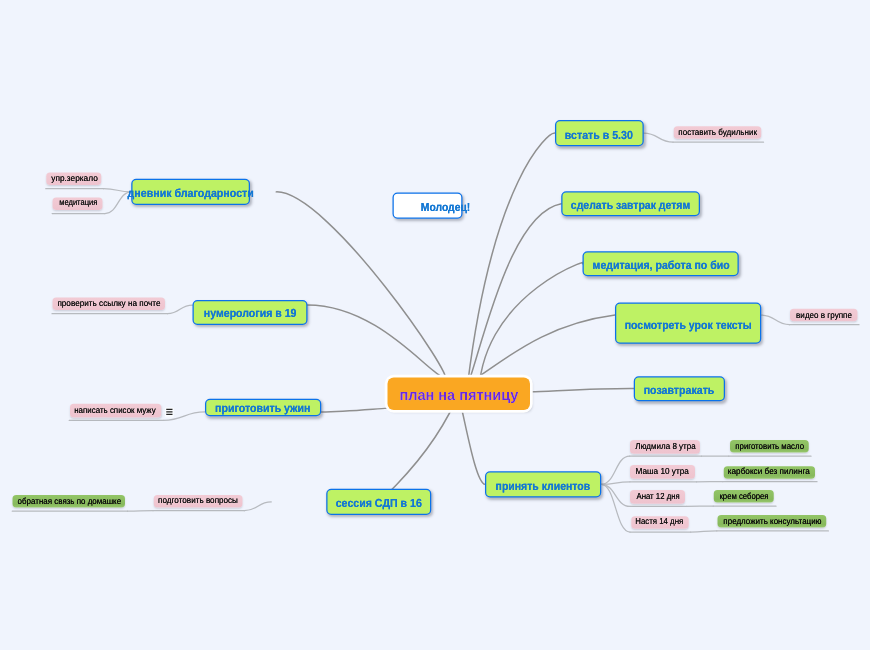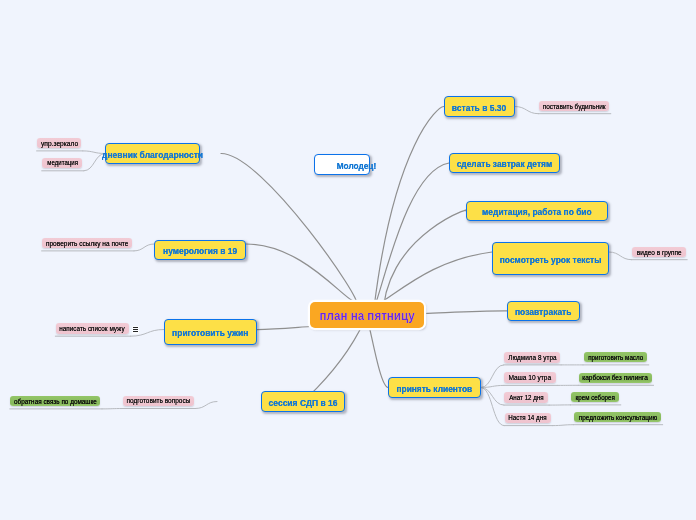--- a/index.html
+++ b/index.html
@@ -8,21 +8,21 @@
        font-family:"Liberation Sans","DejaVu Sans",sans-serif;
        -webkit-font-smoothing:antialiased;}
   #canvas{position:relative;width:696px;height:520px;background:#f0f4fd;}
   svg.links{position:absolute;left:0;top:0;width:696px;height:520px;pointer-events:none;}
   .node{position:absolute;box-sizing:border-box;white-space:nowrap;
         display:flex;align-items:center;justify-content:center;line-height:1;}
   .node > span{display:inline-block;}
   .n-root{background:#faa722;color:#6d28d9;font-weight:bold;
       border-radius:5px;text-shadow:0 0 .45px #ffffff;
       box-shadow:0 0 0 2.2px #ffffff, 1.2px 1.6px 2.2px rgba(60,62,80,.35);}
-  .n-blue{background:#fde047;color:#1478d4;font-weight:bold;
+  .n-blue{background:#bef264;color:#1478d4;font-weight:bold;
       border:1.9px solid #0b72ea;border-radius:4px;
       text-shadow:0 0 .45px #1478d4;
       box-shadow:1.2px 1.6px 2.2px rgba(60,62,80,.35);}
   .n-white{background:#ffffff;color:#1478d4;font-weight:bold;
       border:1.9px solid #0b72ea;border-radius:4px;
       text-shadow:0 0 .45px #1478d4;
       box-shadow:1.2px 1.6px 2.2px rgba(60,62,80,.35);}
   .n-pink{background:linear-gradient(180deg,#f2cbd5 0%,#eec3ce 100%);color:#141414;border-radius:3px;
       text-shadow:0 0 .4px #141414;
       box-shadow:0 1px 1.5px rgba(70,70,90,.2);}
@@ -93,36 +93,36 @@
       </div>
       <div class="node n-white" style="left: 314px; top: 154px; width: 56px; height: 21px; padding-left: 28px;">
         <span style="font-size: 9.4px; transform: translateY(0.8px) scaleX(0.882) translateZ(0px);">Молодец!</span>
       </div>
       <div class="node n-blue" style="left: 444px; top: 96px; width: 71px; height: 21px;">
         <span style="font-size: 9.4px; transform: translateY(0.8px) scaleX(0.905) translateZ(0px);">встать в 5.30</span>
       </div>
       <div class="node n-blue" style="left: 449px; top: 153px; width: 111px; height: 20px;">
         <span style="font-size: 9.4px; transform: translateY(0.8px) scaleX(0.894) translateZ(0px);">сделать завтрак детям</span>
       </div>
-      <div class="node n-blue" style="left: 466px; top: 201px; width: 142px; height: 20px;">
+      <div class="node n-blue" style="left: 466px; top: 201px; width: 125px; height: 20px;">
         <span style="font-size: 9.4px; transform: translateY(0.8px) scaleX(0.9) translateZ(0px);">медитация, работа по био</span>
       </div>
       <div class="node n-blue" style="left: 492px; top: 242px; width: 117px; height: 33px;">
         <span style="font-size: 9.4px; transform: translateY(0.8px) scaleX(0.898) translateZ(0px);">посмотреть урок тексты</span>
       </div>
       <div class="node n-blue" style="left: 507px; top: 301px; width: 73px; height: 20px;">
         <span style="font-size: 9.4px; transform: translateY(0.8px) scaleX(0.905) translateZ(0px);">позавтракать</span>
       </div>
       <div class="node n-blue" style="left: 388px; top: 377px; width: 93px; height: 21px;">
         <span style="font-size: 9.4px; transform: translateY(0.8px) scaleX(0.895) translateZ(0px);">принять клиентов</span>
       </div>
       <div class="node n-blue" style="left: 217px; top: 391px; width: 84px; height: 21px; margin-left: 44px;">
         <span style="font-size: 9.4px; transform: translateY(0.8px) scaleX(0.906) translateZ(0px);">сессия СДП в 16</span>
       </div>
-      <div class="node n-blue" style="left: 164px; top: 319px; width: 93px; height: 26px;">
+      <div class="node n-blue" style="left: 164px; top: 319px; width: 93px; height: 14px;">
         <span style="font-size: 9.4px; transform: translateY(0.8px) scaleX(0.903) translateZ(0px);">приготовить ужин</span>
       </div>
       <div class="node n-blue" style="left: 154px; top: 240px; width: 92px; height: 20px;">
         <span style="font-size: 9.4px; transform: translateY(0.8px) scaleX(0.901) translateZ(0px);">нумерология в 19</span>
       </div>
       <div class="node n-blue" style="left: 105px; top: 143px; width: 95px; height: 21px;">
         <span style="font-size: 9.4px; transform: translateY(0.8px) scaleX(0.909) translateZ(0px);">дневник благодарности</span>
       </div>
       <div class="node n-pink" style="left: 37.1px; top: 137.6px; width: 44.2px; height: 10.9px;">
         <span style="font-size: 7px; transform: translateY(0px) scaleX(0.949) translateZ(0px);">упр.зеркало</span>

